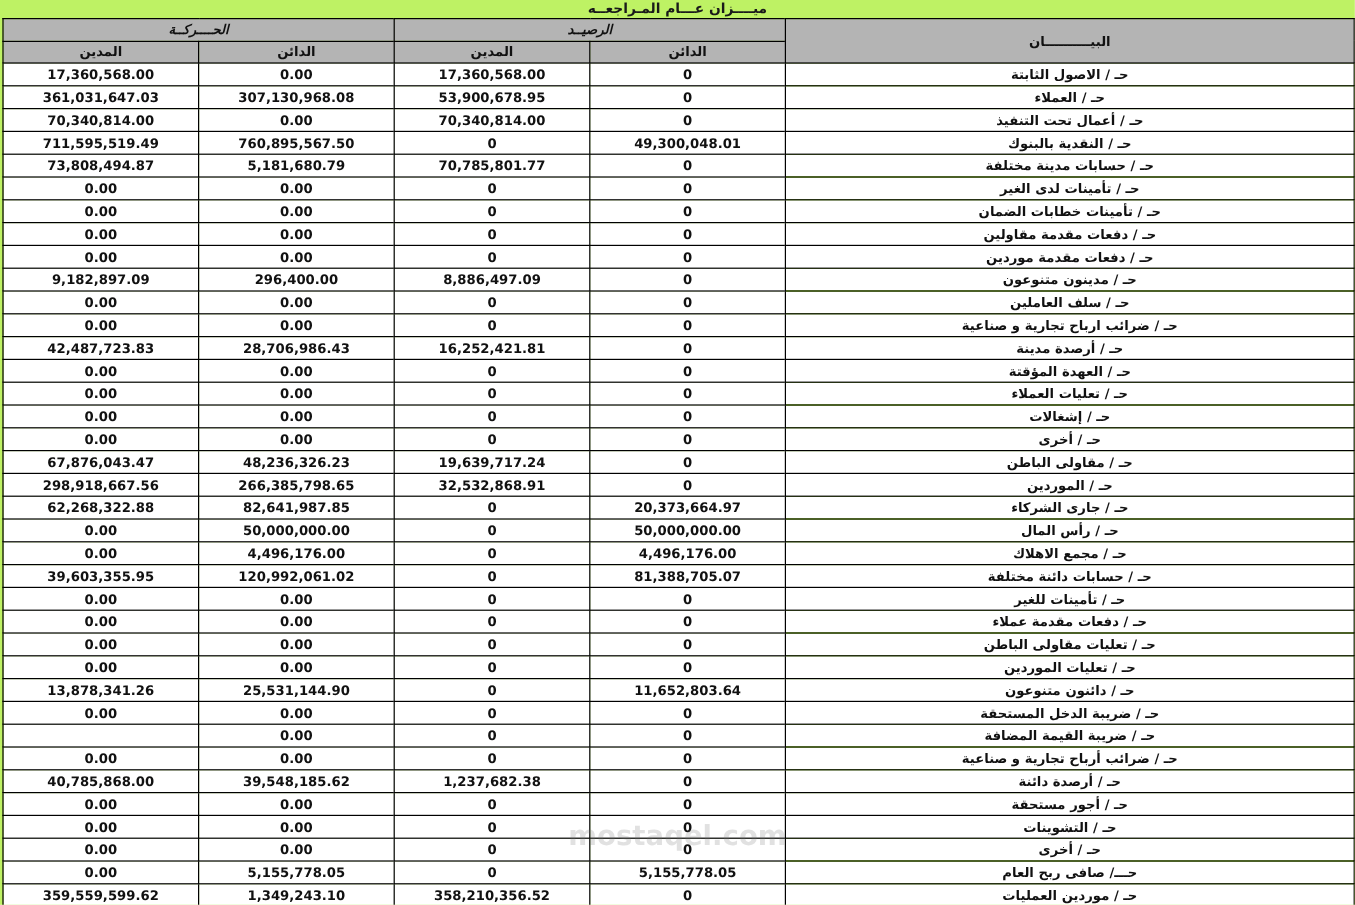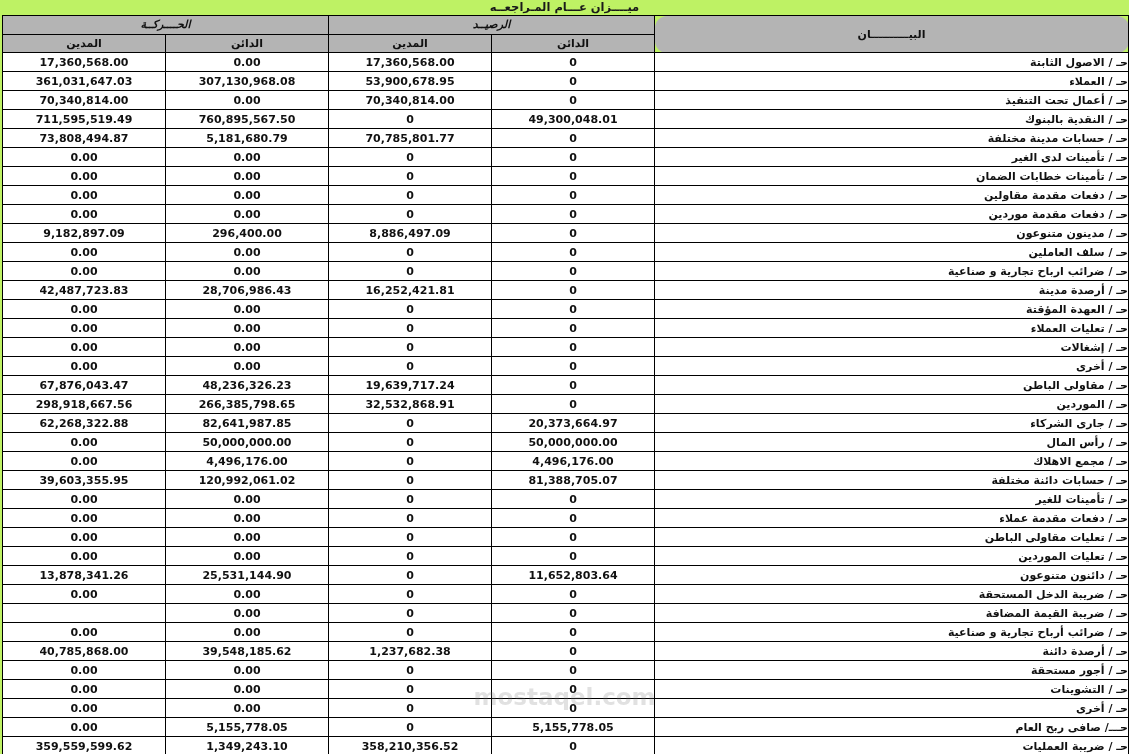--- a/index.html
+++ b/index.html
@@ -51,21 +51,20 @@
   thead th {
     background: #b4b4b4;
     text-align: center;
     font-size: 11.5px;
     color: #111;
     height: 18px;
   }
   th.hdr-bayan {
     height: 36px;
     font-size: 13px;
-    border-radius: 12px;
   }
   th.hdr-group {
     height: 17px;
     font-size: 12.5px;
     font-style: italic;
   }
   th.hdr-sub {
     height: 17px;
     font-size: 10.5px;
   }
@@ -75,21 +74,21 @@
 
   tbody tr { height: 19px; }
   tbody td {
     border-top: 1px dotted #333;
     border-bottom: 1px dotted #333;
     border-left: 1px solid #000;
     border-right: 1px solid #000;
     background: #ffffff;
   }
   td.label {
-    text-align: right;
+    text-align: center;
     padding-left: 8px;
     padding-right: 4px;
     font-size: 10.5px;
     direction: rtl;
     white-space: nowrap;
     overflow: hidden;
     font-weight: bold;
     letter-spacing: 0px;
   }
   td.num {
@@ -410,21 +409,21 @@
           <td class="num">0.00</td>
         </tr>
         <tr>
           <td class="label">حـــ/    صافى ربح العام</td>
           <td class="num sep-right">5,155,778.05</td>
           <td class="num">0</td>
           <td class="num sep-right">5,155,778.05</td>
           <td class="num">0.00</td>
         </tr>
         <tr>
-          <td class="label">حـ / ضريبة العمليات</td>
+          <td class="label">حـ / موردين العمليات</td>
           <td class="num sep-right">0</td>
           <td class="num">358,210,356.52</td>
           <td class="num sep-right">1,349,243.10</td>
           <td class="num">359,559,599.62</td>
         </tr>
       </tbody>
   </table>
 
   <div class="watermark">
     <span class="wm2">mostaqel.com</span>

